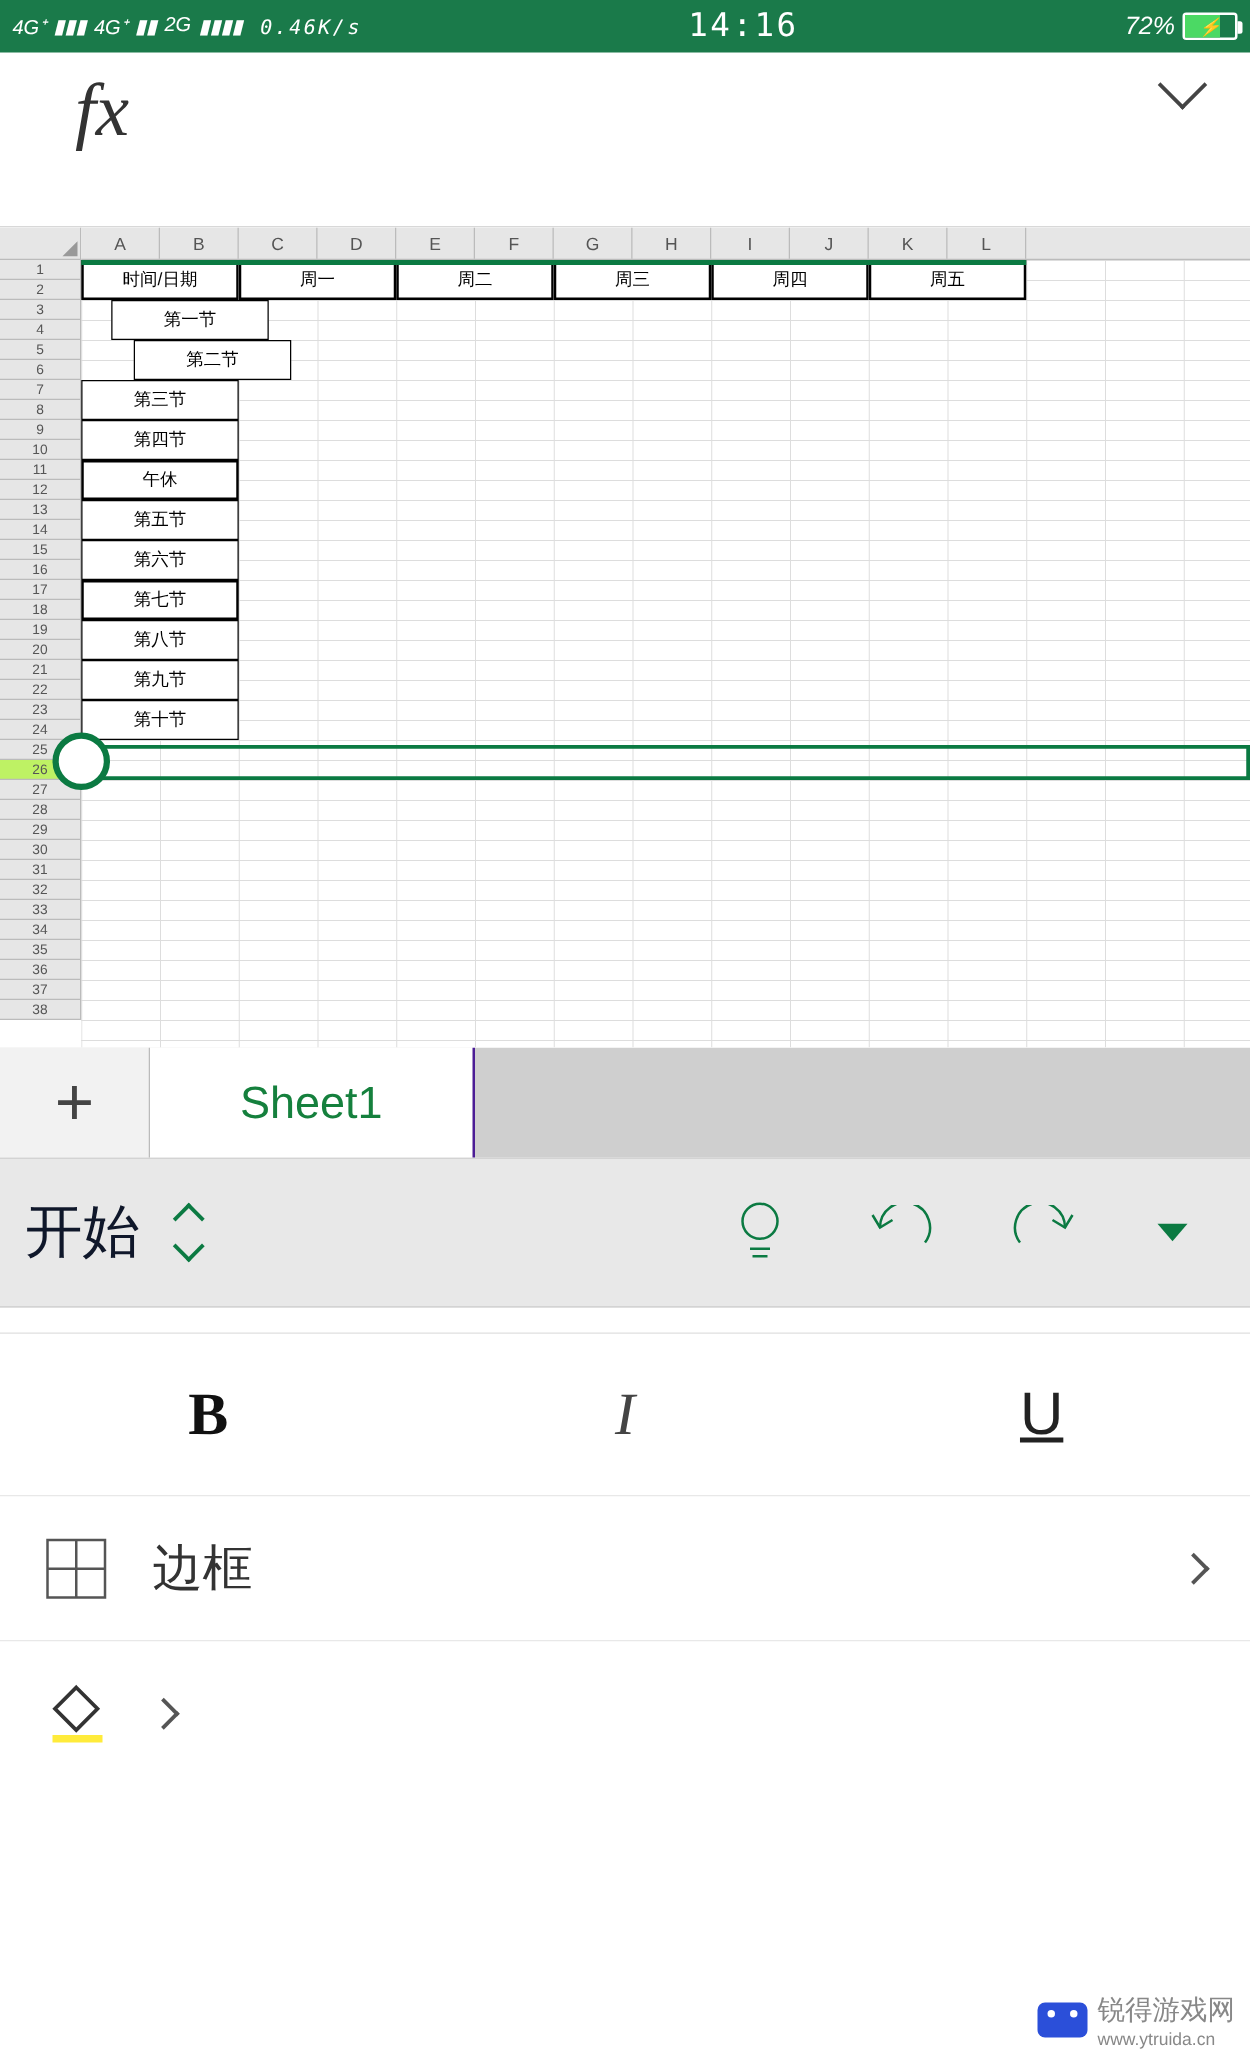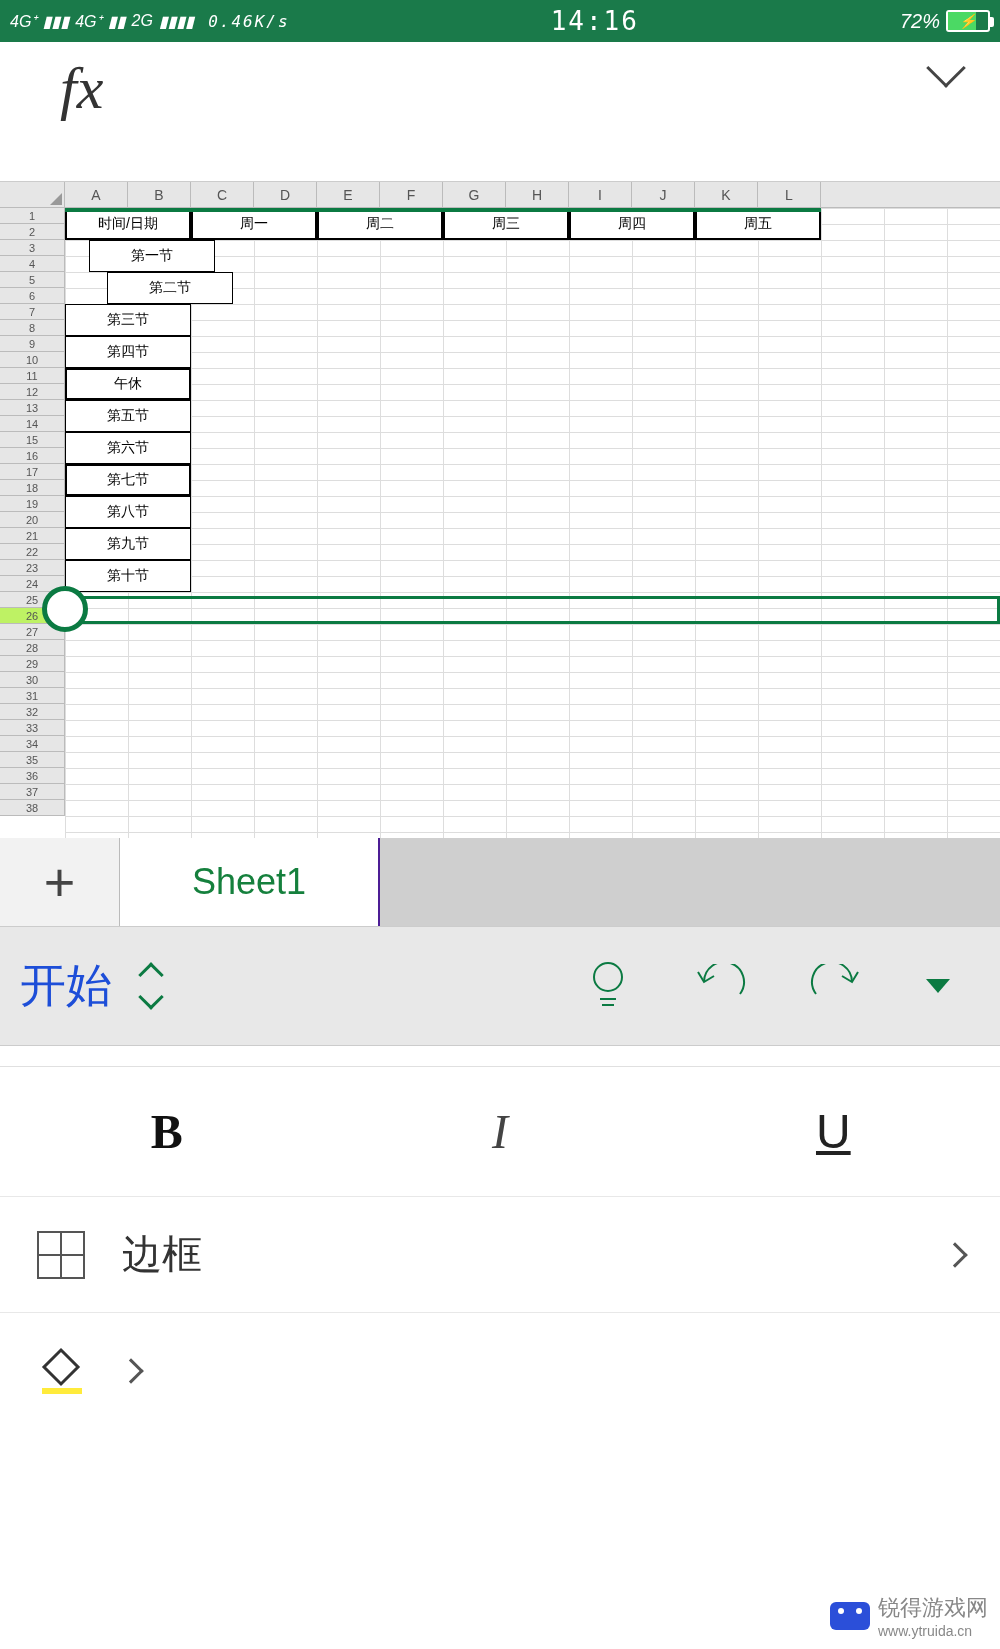--- a/index.html
+++ b/index.html
@@ -155,21 +155,21 @@
 .ribbon-bar {
   height: 120px;
   background: #e8e8e8;
   border-top: 1px solid #ccc;
   border-bottom: 1px solid #ccc;
   display: flex;
   align-items: center;
   padding: 0 20px;
 }
 .ribbon-title {
-  color: #1d4ed8;
+  color: #0f172a;
   font-size: 46px;
 }
 .updown-chev {
   margin-left: 30px;
   display: flex; flex-direction: column; gap: 4px;
 }
 .updown-chev span {
   width: 18px; height: 18px;
   border-right: 3px solid #0b7a42;
   border-bottom: 3px solid #0b7a42;

